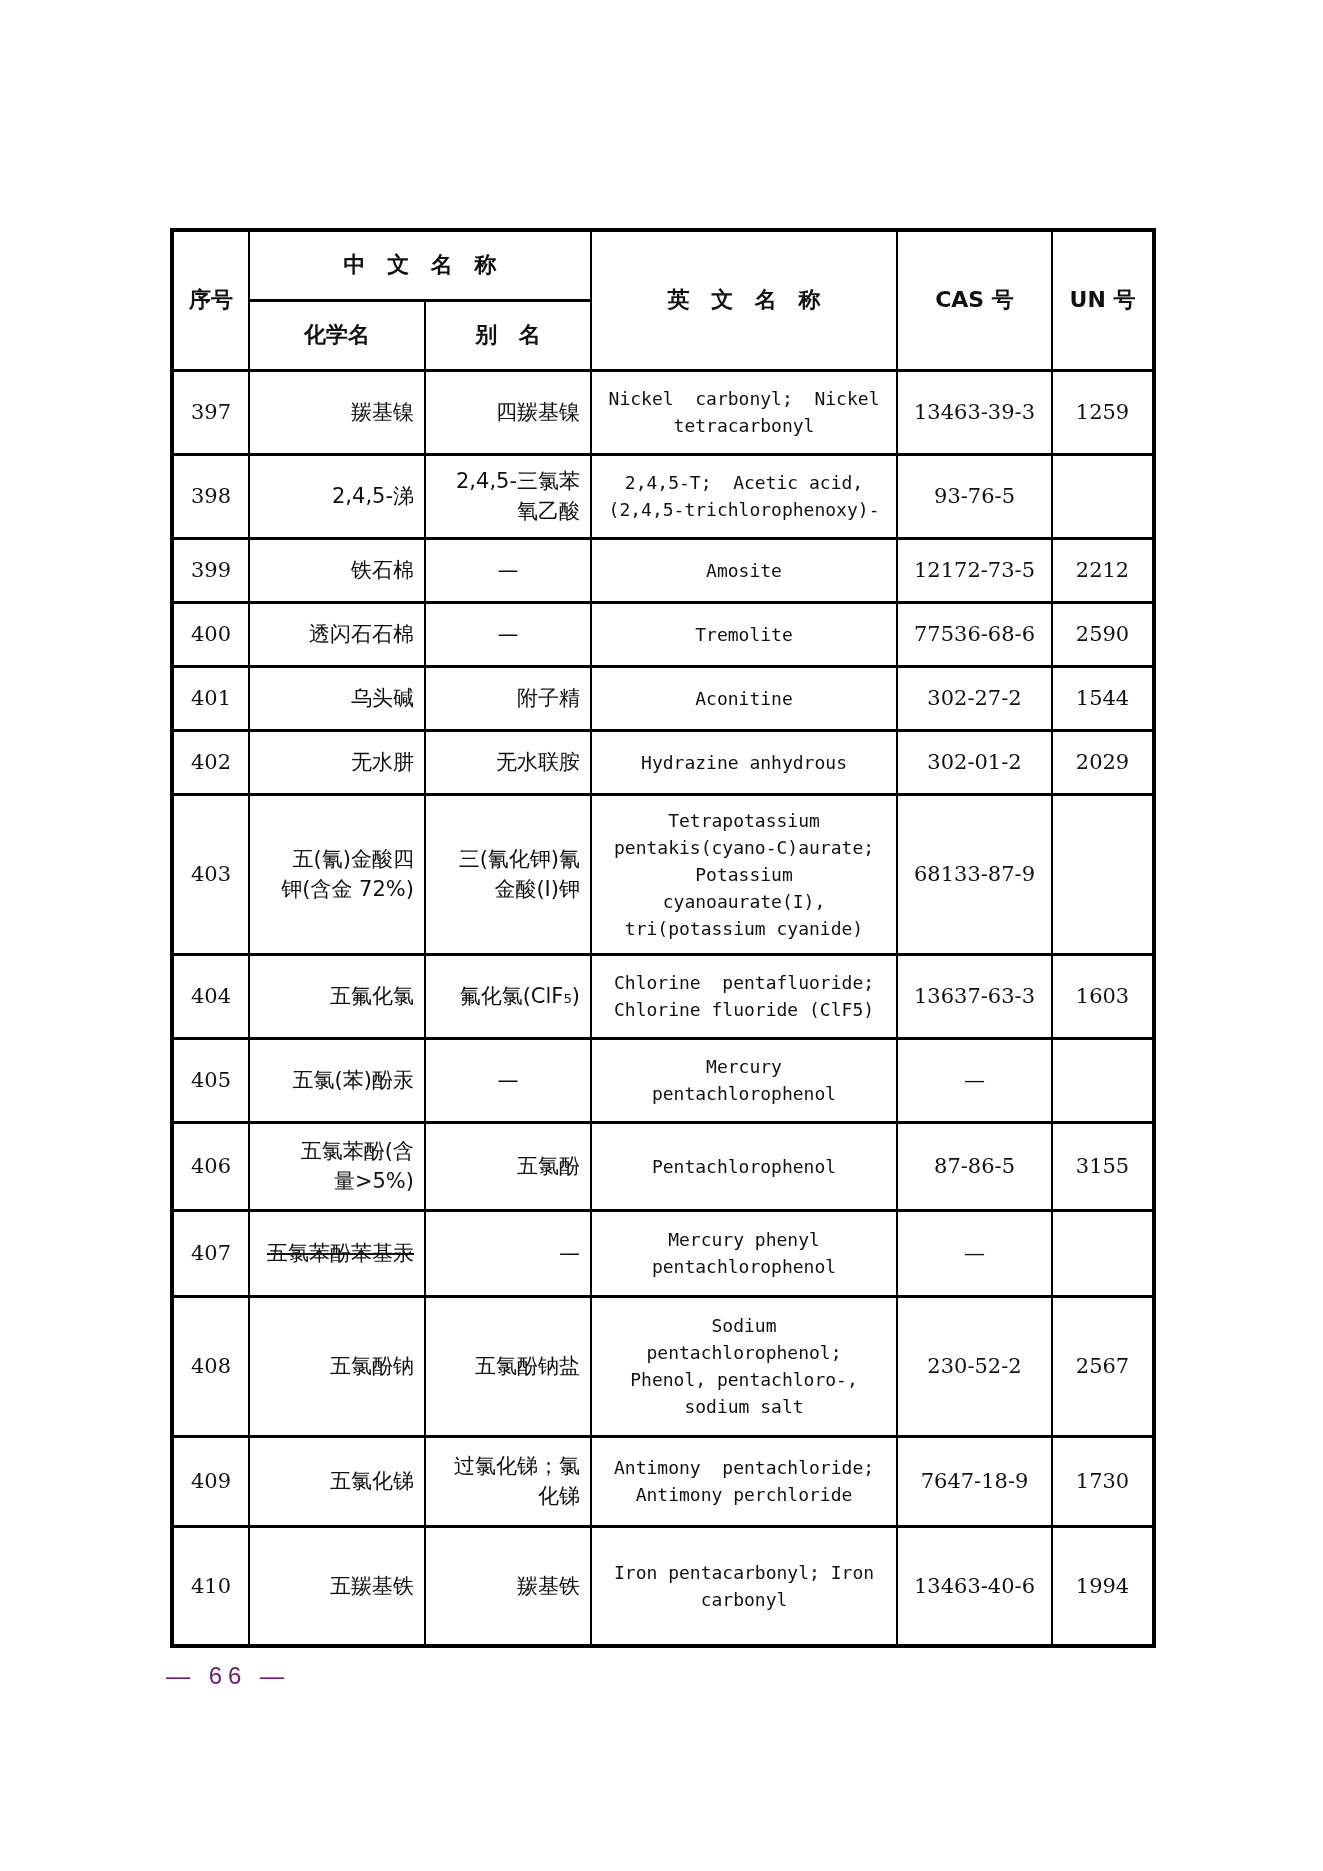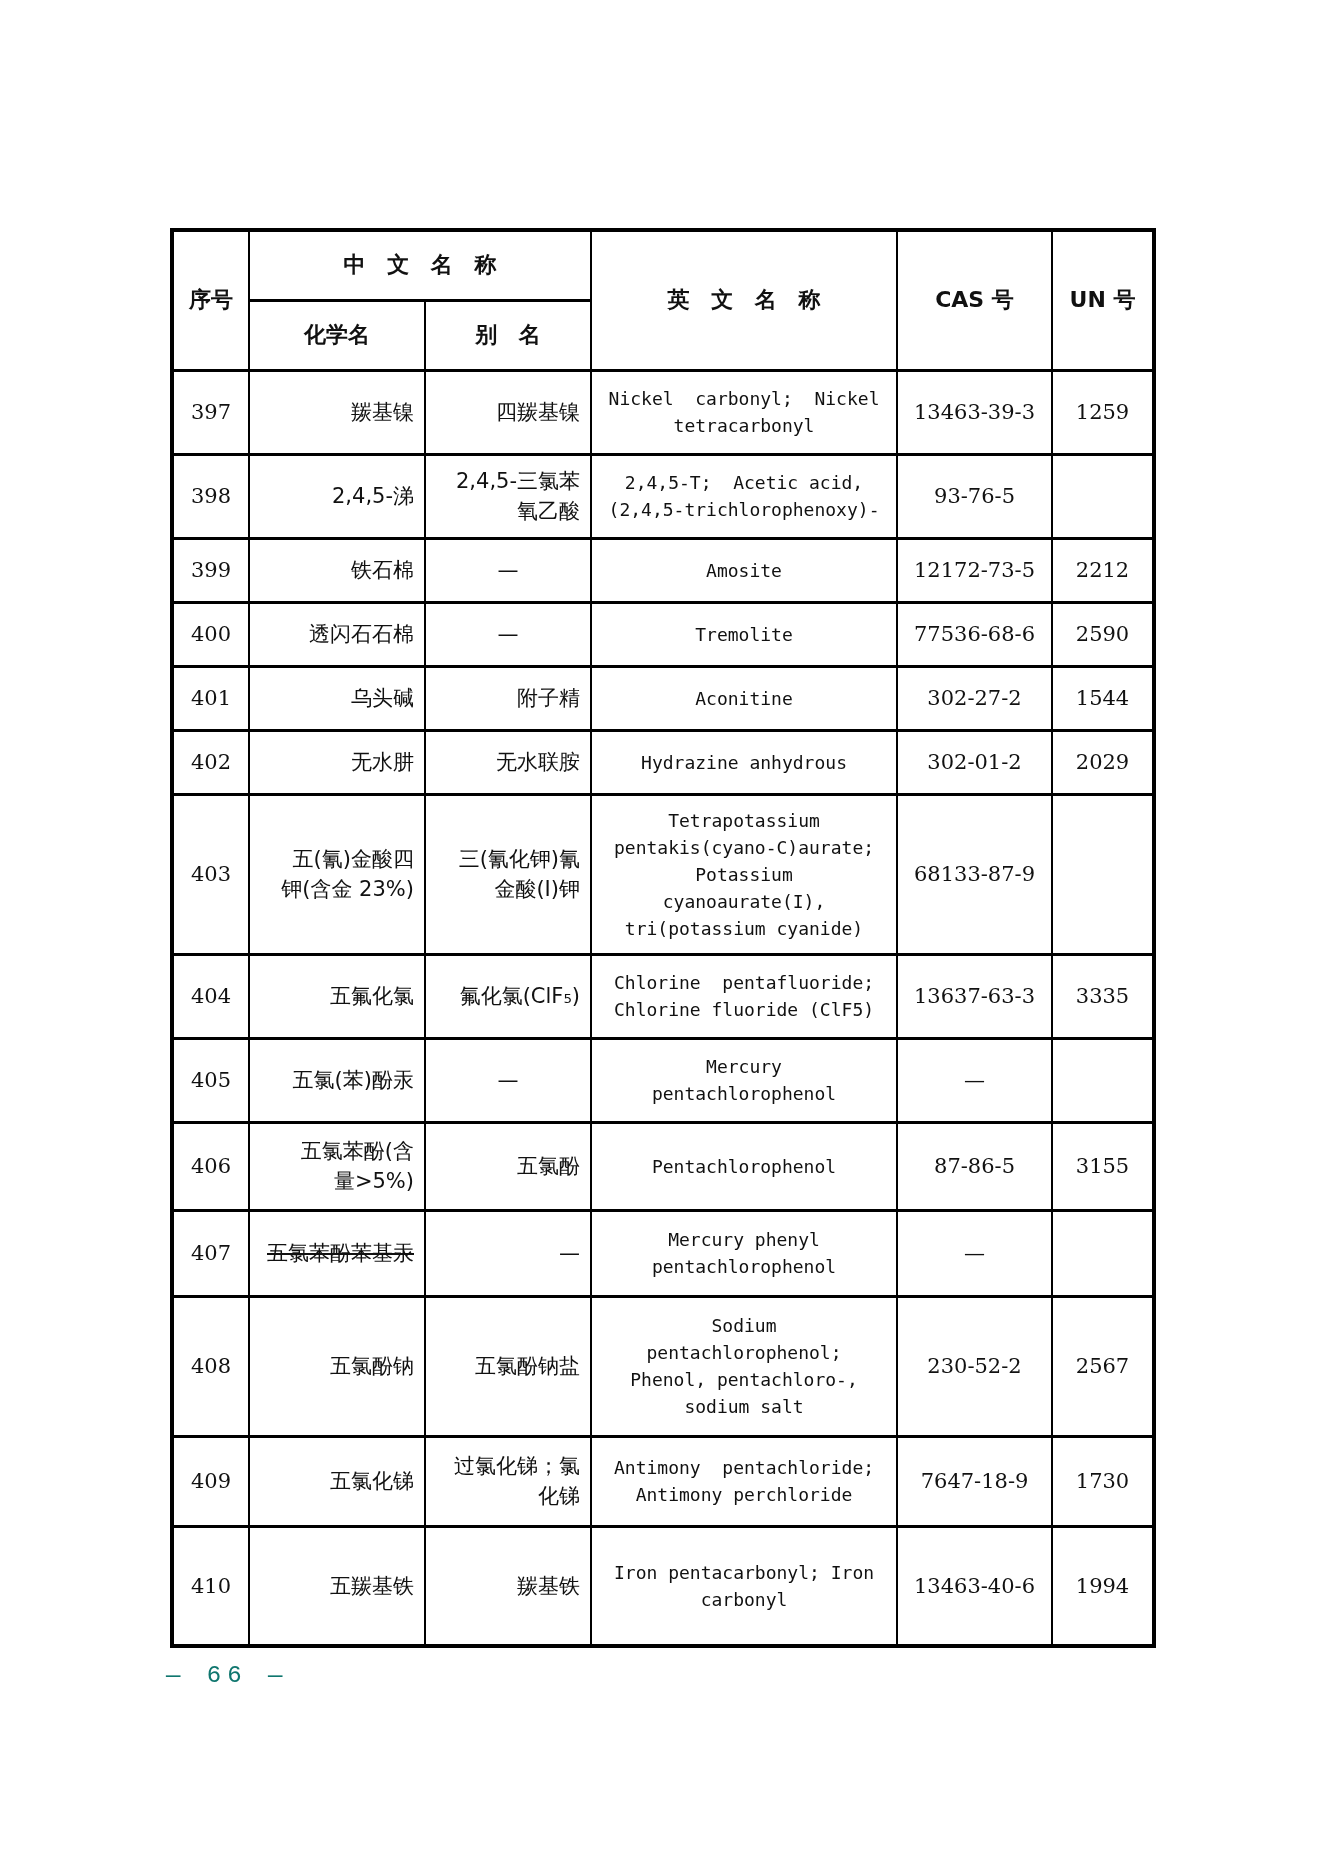--- a/index.html
+++ b/index.html
@@ -51,24 +51,24 @@
   td.c-en{
     text-align:center;
     font-family:"DejaVu Sans Mono", "Liberation Mono", monospace;
     font-size:18px;
     line-height:27px;
   }
   .struck{text-decoration:line-through;text-decoration-thickness:2px;margin-left:24px;}
   .footer-pagenum{
     position:absolute;
     left:166px;top:1662px;
-    font-family:Liberation Mono, monospace;
+    font-family:Liberation Sans, sans-serif;
     font-size:24px;
     letter-spacing:6px;
-    color:#0f766e;
+    color:#701a75;
   }
 </style>
 </head>
 <body>
 
 <div class="page">
 
   <table class="chem">
     <colgroup>
       <col style="width:77px">
@@ -139,39 +139,39 @@
           <td class="c-num">402</td>
           <td class="c-cn">无水肼</td>
           <td class="c-cn">无水联胺</td>
           <td class="c-en">Hydrazine anhydrous</td>
           <td class="c-num">302-01-2</td>
           <td class="c-num">2029</td>
         </tr>
         <tr style="height: 160px;">
           <td class="c-num">403</td>
           <td class="c-cn">五(氰)金酸四
-钾(含金 23%)</td>
+钾(含金 72%)</td>
           <td class="c-cn">三(氰化钾)氰
 金酸(I)钾</td>
           <td class="c-en">Tetrapotassium
 pentakis(cyano-C)aurate;
 Potassium
 cyanoaurate(I),
 tri(potassium cyanide)</td>
           <td class="c-num">68133-87-9</td>
           <td class="c-num"></td>
         </tr>
         <tr style="height: 84px;">
           <td class="c-num">404</td>
           <td class="c-cn">五氟化氯</td>
           <td class="c-cn">氟化氯(ClF₅)</td>
           <td class="c-en">Chlorine  pentafluoride;
 Chlorine fluoride (ClF5)</td>
           <td class="c-num">13637-63-3</td>
-          <td class="c-num">3335</td>
+          <td class="c-num">1603</td>
         </tr>
         <tr style="height: 84px;">
           <td class="c-num">405</td>
           <td class="c-cn">五氯(苯)酚汞</td>
           <td class="c-cn center">—</td>
           <td class="c-en">Mercury
 pentachlorophenol</td>
           <td class="c-num">—</td>
           <td class="c-num"></td>
         </tr>

